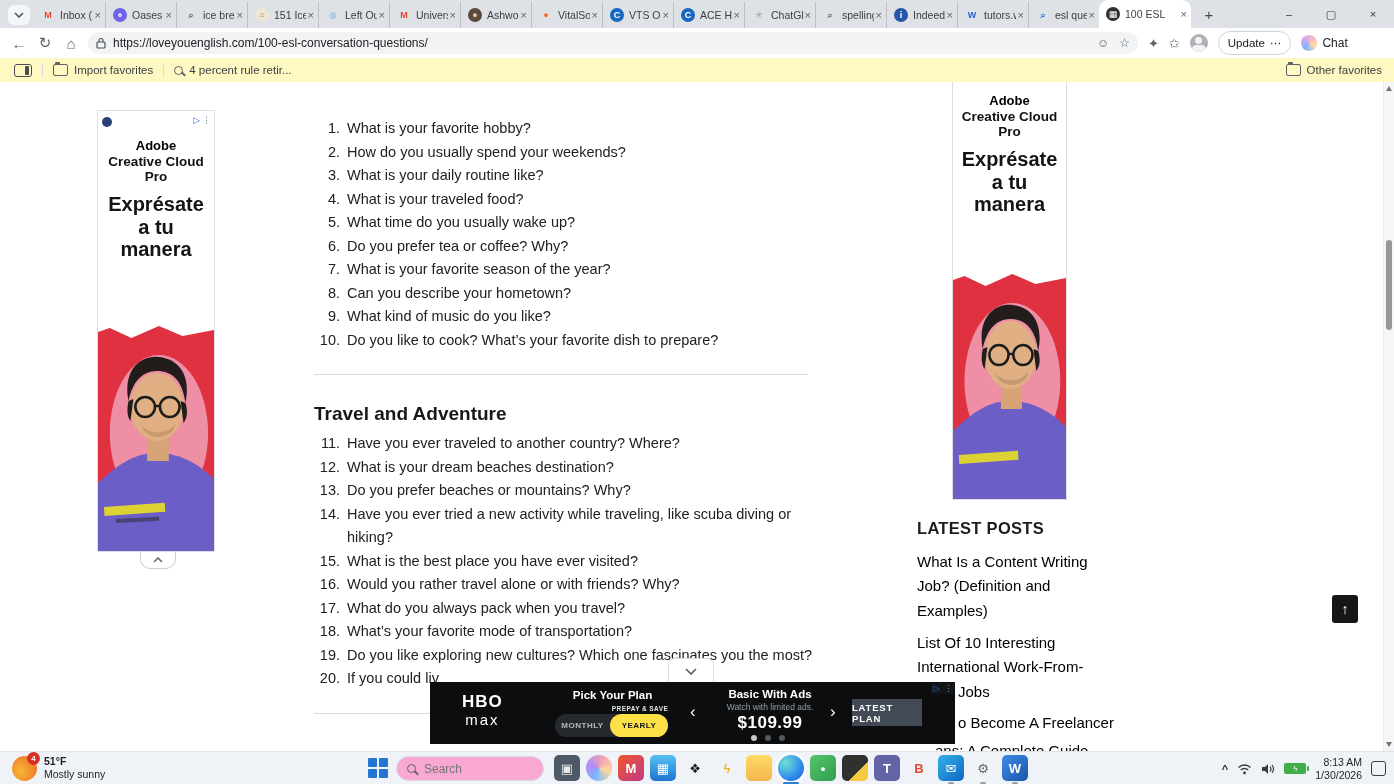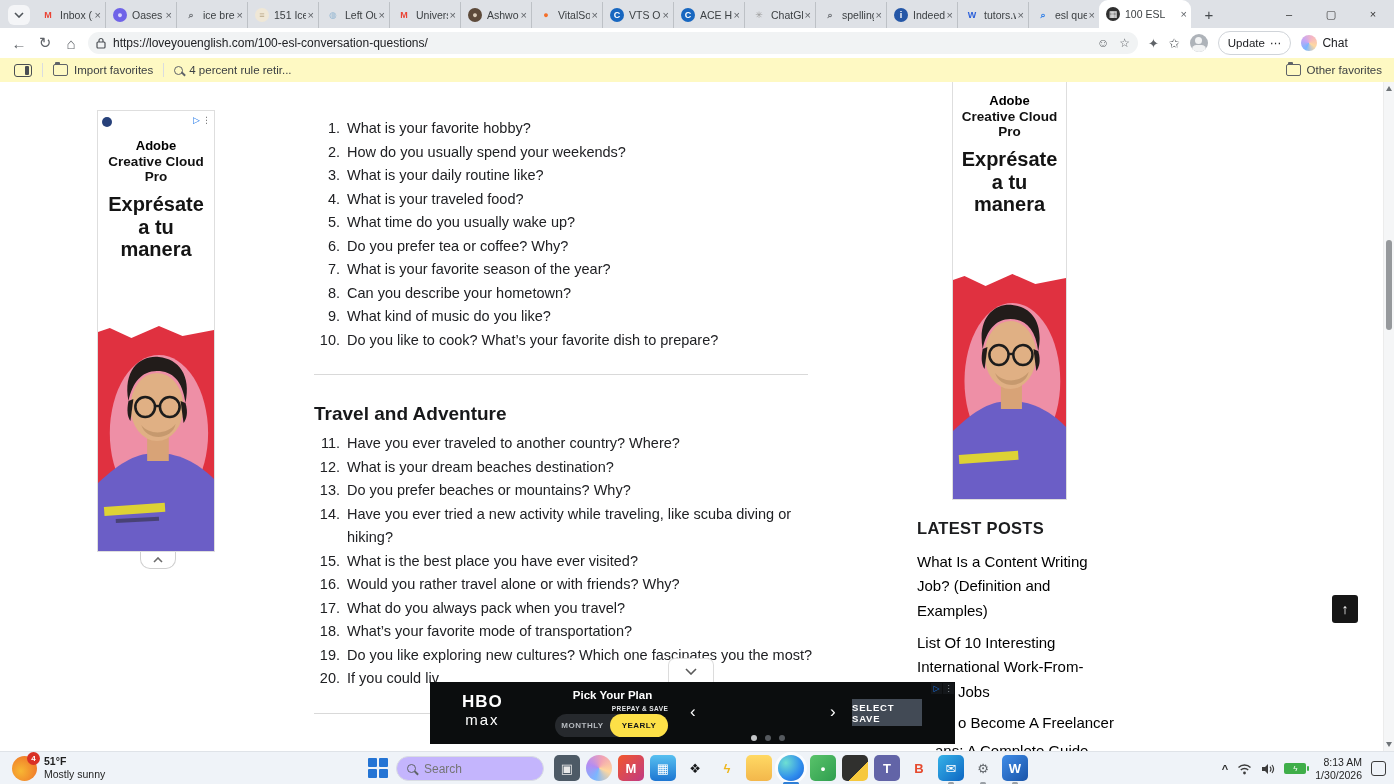--- a/index.html
+++ b/index.html
@@ -108,21 +108,21 @@
   .hbo-dots span{width:6px;height:6px;border-radius:50%;background:#55595e;}
   .hbo-dots span:first-child{background:#c4c6c8;}
   
   #taskbar{position:absolute;left:0;top:751px;width:1394px;height:33px;background:#eff3f8;border-top:1px solid #dfe3e8;box-sizing:border-box;}
   #weather{position:absolute;left:12px;top:3px;display:flex;align-items:center;gap:7px;}
   .wicon{width:25px;height:25px;border-radius:50%;background:radial-gradient(circle at 35% 60%,#f7b733,#f07b2a 75%);position:relative;}
   .wbadge{position:absolute;right:-3px;top:-4px;width:13px;height:13px;border-radius:50%;background:#d93025;color:#fff;font-size:8px;font-weight:bold;display:flex;align-items:center;justify-content:center;}
   .wtxt{font-size:10.5px;color:#1f1f1f;line-height:13px;}
   #startbtn{position:absolute;left:368px;top:6px;width:20px;height:20px;display:grid;grid-template-columns:9px 9px;grid-template-rows:9px 9px;gap:2px;}
   #startbtn span{background:#2474d4;border-radius:1px;}
-  #tb-search{position:absolute;left:396px;top:4px;width:148px;height:25px;background:#c4b5fd;border:1px solid #d9dde2;border-radius:13px;display:flex;align-items:center;padding:0 10px;box-sizing:border-box;}
+  #tb-search{position:absolute;left:396px;top:4px;width:148px;height:25px;background:#f9a8d4;border:1px solid #d9dde2;border-radius:13px;display:flex;align-items:center;padding:0 10px;box-sizing:border-box;}
   #tb-search input{border:none;outline:none;background:transparent;font-size:12px;color:#5f6368;width:100px;font-family:inherit;}
   #apps{position:absolute;left:554px;top:3px;display:flex;gap:6px;}
   .tile{width:26px;height:26px;border-radius:5px;display:flex;align-items:center;justify-content:center;position:relative;}
   .tile i{font-style:normal;font-weight:bold;font-size:13px;line-height:1;}
   .tile.round{border-radius:50%;}
   .tile.active{box-shadow:0 0 0 3px #fafcff;background-clip:padding-box;}
   .tile.active::after{content:"";position:absolute;left:5px;bottom:-4px;width:16px;height:3px;border-radius:2px;background:#2f7fd6;}
   .tile.running::after{content:"";position:absolute;left:10px;bottom:-4px;width:6px;height:3px;border-radius:2px;background:#9aa0a6;}
   #tray{position:absolute;right:8px;top:0;height:33px;display:flex;align-items:center;gap:9px;}
   .trayglyph{font-size:11px;color:#2b2b2b;font-weight:bold;}
@@ -536,22 +536,27 @@
         <div class="l1">HBO</div>
         <div class="l2">max</div>
       </div>
       <div class="hbo-head">Pick Your Plan</div>
       <div class="hbo-prepay">PREPAY &amp; SAVE</div>
       <div class="hbo-toggle">
         <span class="hbo-monthly">MONTHLY</span>
         <span class="hbo-yearly">YEARLY</span>
       </div>
       <span class="hbo-chev" id="hbo-prev">‹</span>
+      <div class="hbo-plan">
+        <div class="name">Basic With Ads</div>
+        <div class="sub">Watch with limited ads.</div>
+        <div class="price">$109.99</div>
+      </div>
       <span class="hbo-chev" id="hbo-next">›</span>
-      <div class="hbo-cta">SELECT SAVE</div>
+      <div class="hbo-cta">LATEST PLAN</div>
       <div class="hbo-dots">
           <span></span>
           <span></span>
           <span></span>
         </div>
     </div>
   </div>
 
   <div id="taskbar">
     <div id="weather">

